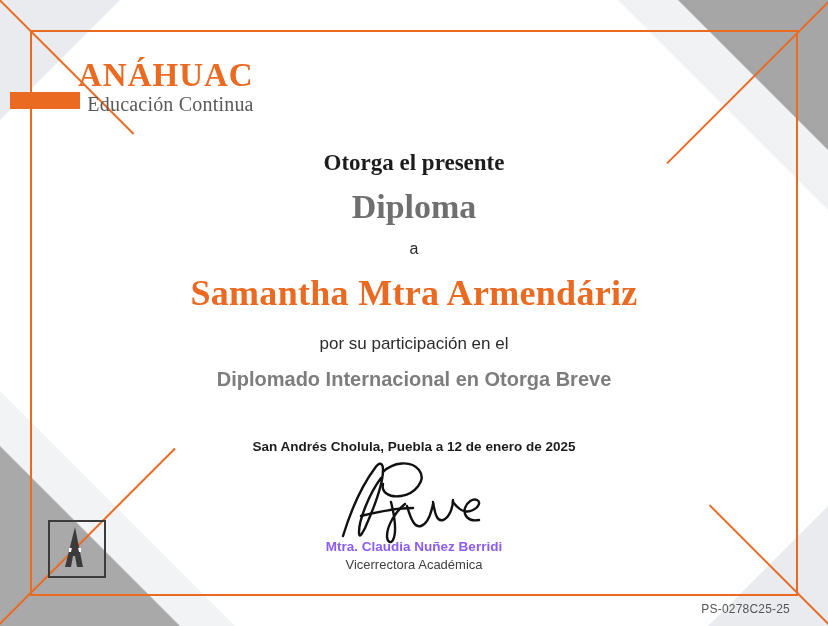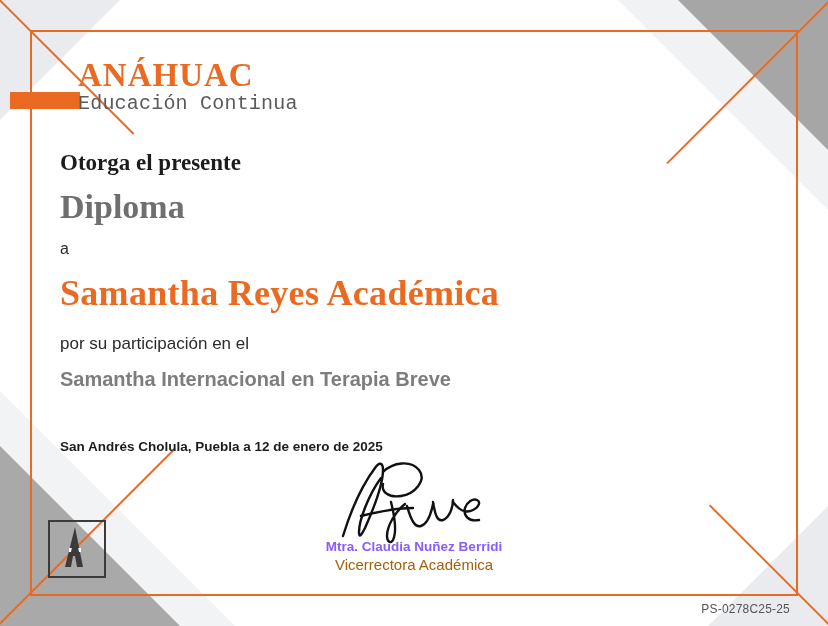--- a/index.html
+++ b/index.html
@@ -87,21 +87,21 @@
   }
   .logo-word {
     font-family: "Liberation Serif", serif;
     font-weight: bold;
     font-size: 33px;
     letter-spacing: 1px;
     color: #ea6a22;
     line-height: 34px;
   }
   .logo-sub {
-    font-family: Liberation Mono, monospace;
+    font-family: Liberation Serif, serif;
     font-size: 20px;
     color: #5a5a5a;
     text-align: right;
     letter-spacing: .2px;
     line-height: 22px;
     margin-top: 1px;
   }
   .logo-bar {
     position: absolute;
     top: 92px;
@@ -110,20 +110,21 @@
     height: 17px;
     background: #ea6a22;
   }
 
   
   .content {
     position: absolute;
     left: 60px;
     right: 60px;
     top: 150px;
+    text-align: center;
   }
   .line-otorga {
     font-family: "Liberation Serif", serif;
     font-weight: bold;
     font-size: 23px;
     color: #1c1c1c;
     margin-bottom: 12px;
   }
   .line-diploma {
     font-family: "Liberation Serif", serif;
@@ -174,22 +175,22 @@
     display: block;
     margin: 0 auto -6px auto;
   }
   .sign-name {
     font-size: 13.5px;
     font-weight: bold;
     color: #8b5cf6;
     line-height: 18px;
   }
   .sign-role, .sign-org {
-    font-size: 15px;
-    color: #a16207;
+    font-size: 13px;
+    color: #404040;
     line-height: 18px;
   }
 
   
   .monogram {
     position: absolute;
     left: 48px;
     bottom: 48px;
     width: 54px;
     height: 54px;
@@ -229,23 +230,23 @@
   <div class="logo-bar"></div>
   <div class="logo-block">
     <div class="logo-word">ANÁHUAC</div>
     <div class="logo-sub">Educación Continua</div>
   </div>
 
   <div class="content">
     <div class="line-otorga">Otorga el presente</div>
     <div class="line-diploma">Diploma</div>
     <div class="line-a">a</div>
-    <div class="line-name">Samantha Reyes Académica</div>
+    <div class="line-name">Samantha Mtra Armendáriz</div>
     <div class="line-por">por su participación en el</div>
-    <div class="line-program">Samantha Internacional en Terapia Breve</div>
+    <div class="line-program">Diplomado Internacional en Otorga Breve</div>
     <div class="line-place">San Andrés Cholula, Puebla a 12 de enero de 2025</div>
   </div>
 
   <div class="sign-wrap">
     <svg class="signature-svg" width="190" height="86" viewBox="0 0 190 86">
       <g fill="none" stroke="#111111" stroke-width="2.4" stroke-linecap="round" stroke-linejoin="round">
         <path d="M24 78 C32 52 44 26 56 10 C60 4 64 4 64 12 C64 26 54 52 46 70 C42 78 40 80 40 74 C40 62 50 36 62 20"></path>
         <path d="M64 14 C74 4 92 2 100 12 C108 22 96 36 82 38 C70 40 62 34 64 26"></path>
         <path d="M42 58 C58 54 76 50 94 50"></path>
         <path d="M72 44 C76 60 78 74 74 82 C72 86 68 84 68 78 C68 68 76 54 86 46"></path>

